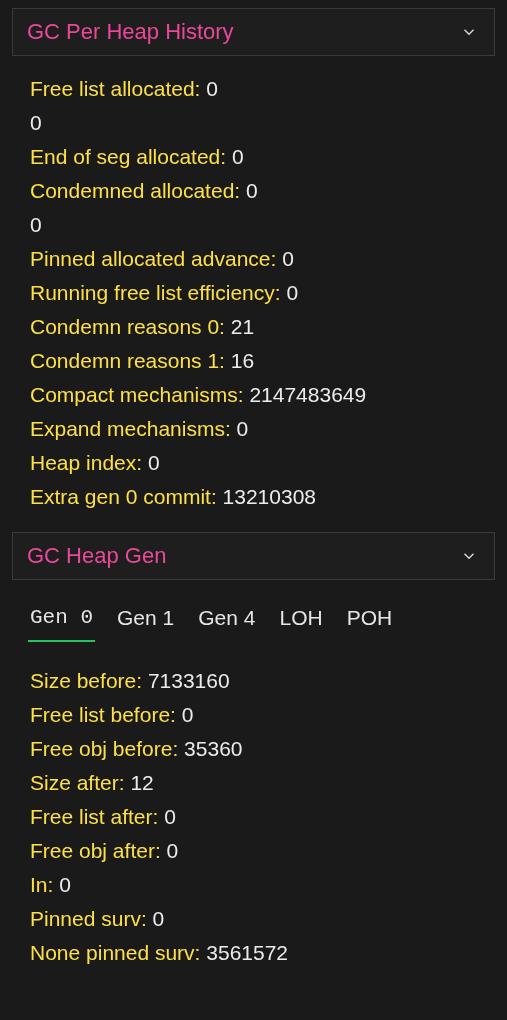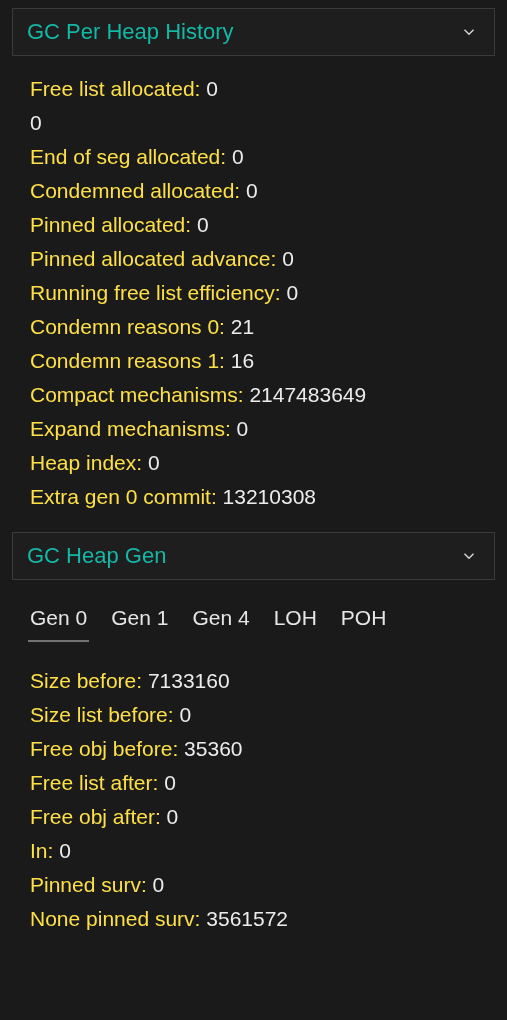--- a/index.html
+++ b/index.html
@@ -15,21 +15,21 @@
     border: 1px solid #3a3a3a;
     background: #1e1e1e;
     display: flex;
     align-items: center;
     justify-content: space-between;
     padding: 10px 14px;
     cursor: pointer;
     margin-bottom: 16px;
   }
   .section-header .title {
-    color: #14b8a6;
+    color: #ec4899;
     font-size: 22px;
     font-weight: 400;
   }
   .chevron {
     width: 22px; height: 22px;
     display: inline-flex; align-items: center; justify-content: center;
     color: #d8d8d8;
   }
   .stats {
     padding: 0 4px 18px 18px;
@@ -53,21 +53,22 @@
     margin-bottom: 22px;
   }
   .tab {
     color: #e6e6e6;
     font-size: 21px;
     padding: 6px 2px 10px 2px;
     cursor: pointer;
     border-bottom: 2px solid transparent;
   }
   .tab.active {
-    border-bottom: 2px solid #737373;
+    border-bottom: 2px solid #22c55e;
+    font-family: Liberation Mono, monospace;
   }
 </style>
 </head>
 <body>
 
 <div class="section-header">
   <span class="title">GC Per Heap History</span>
   <span class="chevron">
     <svg width="18" height="18" viewBox="0 0 24 24" fill="none" stroke="currentColor" stroke-width="1.8">
         <polyline points="6 9 12 15 18 9"></polyline>
@@ -85,21 +86,20 @@
     </div>
     <div class="stat-row">
       <span class="stat-label">End of seg allocated: </span>
       <span class="stat-value">0</span>
     </div>
     <div class="stat-row">
       <span class="stat-label">Condemned allocated: </span>
       <span class="stat-value">0</span>
     </div>
     <div class="stat-row">
-      <span class="stat-label">Pinned allocated: </span>
       <span class="stat-value">0</span>
     </div>
     <div class="stat-row">
       <span class="stat-label">Pinned allocated advance: </span>
       <span class="stat-value">0</span>
     </div>
     <div class="stat-row">
       <span class="stat-label">Running free list efficiency: </span>
       <span class="stat-value">0</span>
     </div>
@@ -145,26 +145,30 @@
     <div class="tab">LOH</div>
     <div class="tab">POH</div>
   </div>
 
 <div class="stats" id="stats-hg">
     <div class="stat-row">
       <span class="stat-label">Size before: </span>
       <span class="stat-value">7133160</span>
     </div>
     <div class="stat-row">
-      <span class="stat-label">Size list before: </span>
+      <span class="stat-label">Free list before: </span>
       <span class="stat-value">0</span>
     </div>
     <div class="stat-row">
       <span class="stat-label">Free obj before: </span>
       <span class="stat-value">35360</span>
+    </div>
+    <div class="stat-row">
+      <span class="stat-label">Size after: </span>
+      <span class="stat-value">12</span>
     </div>
     <div class="stat-row">
       <span class="stat-label">Free list after: </span>
       <span class="stat-value">0</span>
     </div>
     <div class="stat-row">
       <span class="stat-label">Free obj after: </span>
       <span class="stat-value">0</span>
     </div>
     <div class="stat-row">

